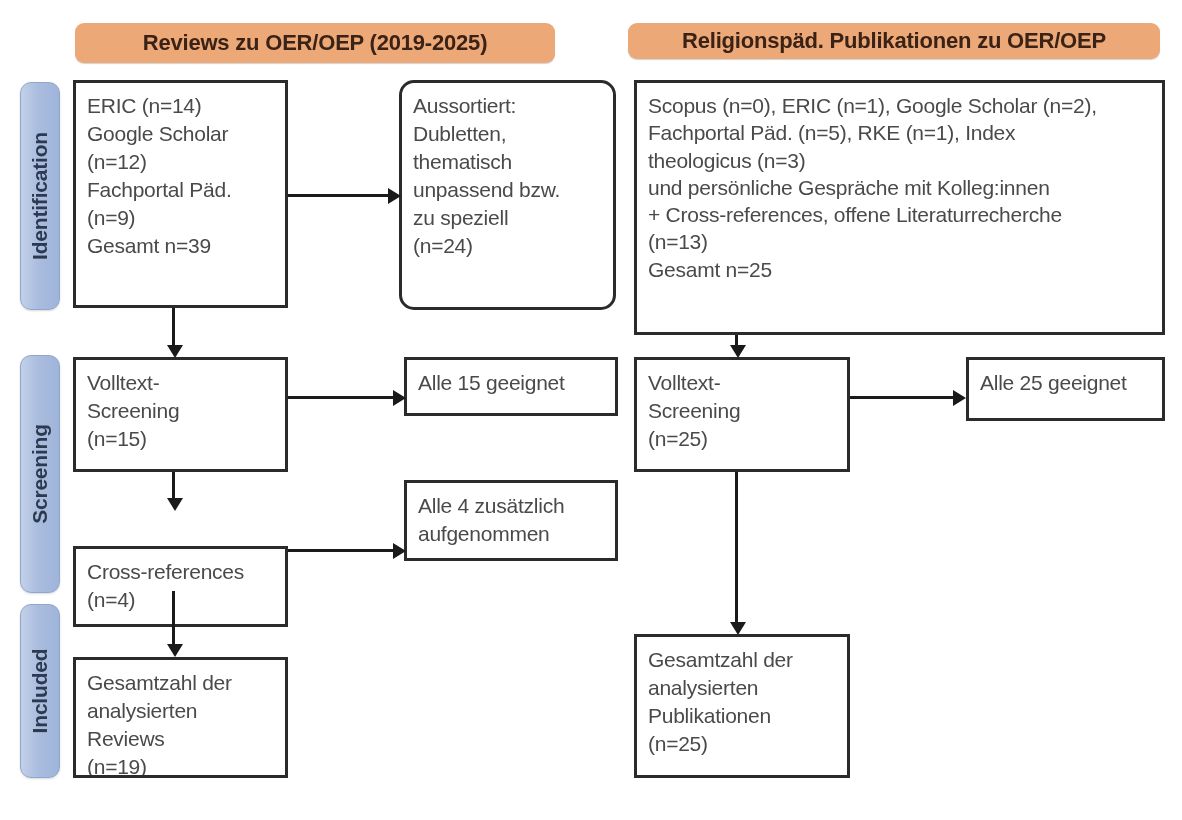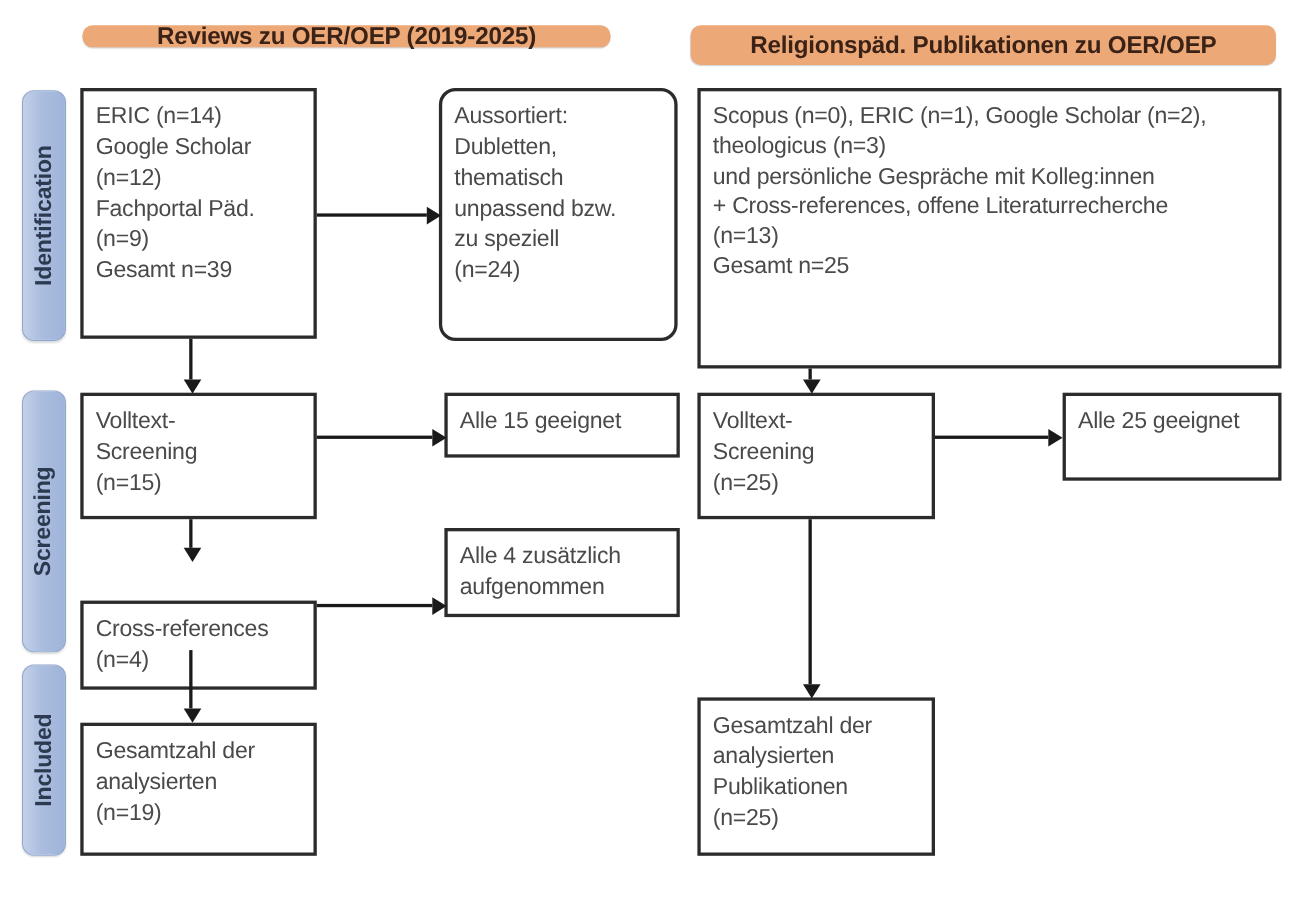--- a/index.html
+++ b/index.html
@@ -95,21 +95,21 @@
     border-left: 8px solid transparent;
     border-right: 8px solid transparent;
     border-top: 13px solid #1a1a1a;
   }
 </style>
 </head>
 <body>
 
 <div id="canvas">
 
-  <div class="col-header" style="left:75px; top:23px; width:480px; height:20px;">
+  <div class="col-header" style="left:75px; top:23px; width:480px; height:40px;">
     <span>Reviews zu OER/OEP (2019-2025)</span>
   </div>
 
   <div class="col-header" style="left:628px; top:23px; width:532px; height:36px;">
     <span>Religionspäd. Publikationen zu OER/OEP</span>
   </div>
 
   <div class="phase-bar" style="left:20px; top:82px; width:38px; height:226px;">
     <span>Identification</span>
   </div>
@@ -156,39 +156,41 @@
   </div>
 
   <div class="box" style="left:404px; top:480px; width:214px; height:81px;">
     <span class="ln">Alle 4 zusätzlich</span>
     <span class="ln">aufgenommen</span>
   </div>
 
   <div class="box" style="left:73px; top:657px; width:215px; height:121px;">
     <span class="ln">Gesamtzahl der</span>
     <span class="ln">analysierten</span>
+    <span class="ln">Reviews</span>
     <span class="ln">(n=19)</span>
   </div>
 
   <div class="box tight" style="left:634px; top:80px; width:531px; height:255px;">
     <span class="ln">Scopus (n=0), ERIC (n=1), Google Scholar (n=2),</span>
+    <span class="ln">Fachportal Päd. (n=5), RKE (n=1), Index</span>
     <span class="ln">theologicus (n=3)</span>
     <span class="ln">und persönliche Gespräche mit Kolleg:innen</span>
     <span class="ln">+ Cross-references, offene Literaturrecherche</span>
     <span class="ln">(n=13)</span>
     <span class="ln">Gesamt n=25</span>
   </div>
 
   <div class="box" style="left:634px; top:357px; width:216px; height:115px;">
     <span class="ln">Volltext-</span>
     <span class="ln">Screening</span>
     <span class="ln">(n=25)</span>
   </div>
 
-  <div class="box" style="left:966px; top:357px; width:199px; height:80px;">
+  <div class="box" style="left:966px; top:357px; width:199px; height:64px;">
     <span class="ln">Alle 25 geeignet</span>
   </div>
 
   <div class="box" style="left:634px; top:634px; width:216px; height:144px;">
     <span class="ln">Gesamtzahl der</span>
     <span class="ln">analysierten</span>
     <span class="ln">Publikationen</span>
     <span class="ln">(n=25)</span>
   </div>
 

